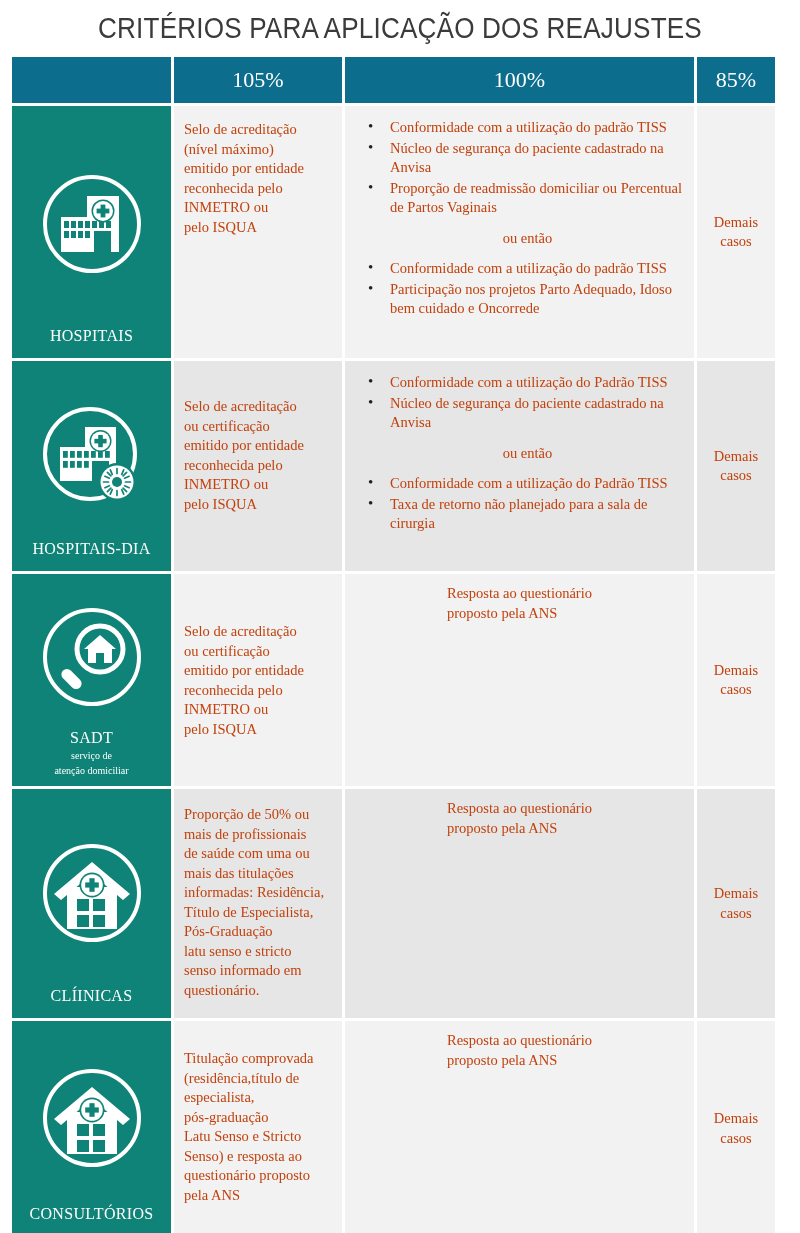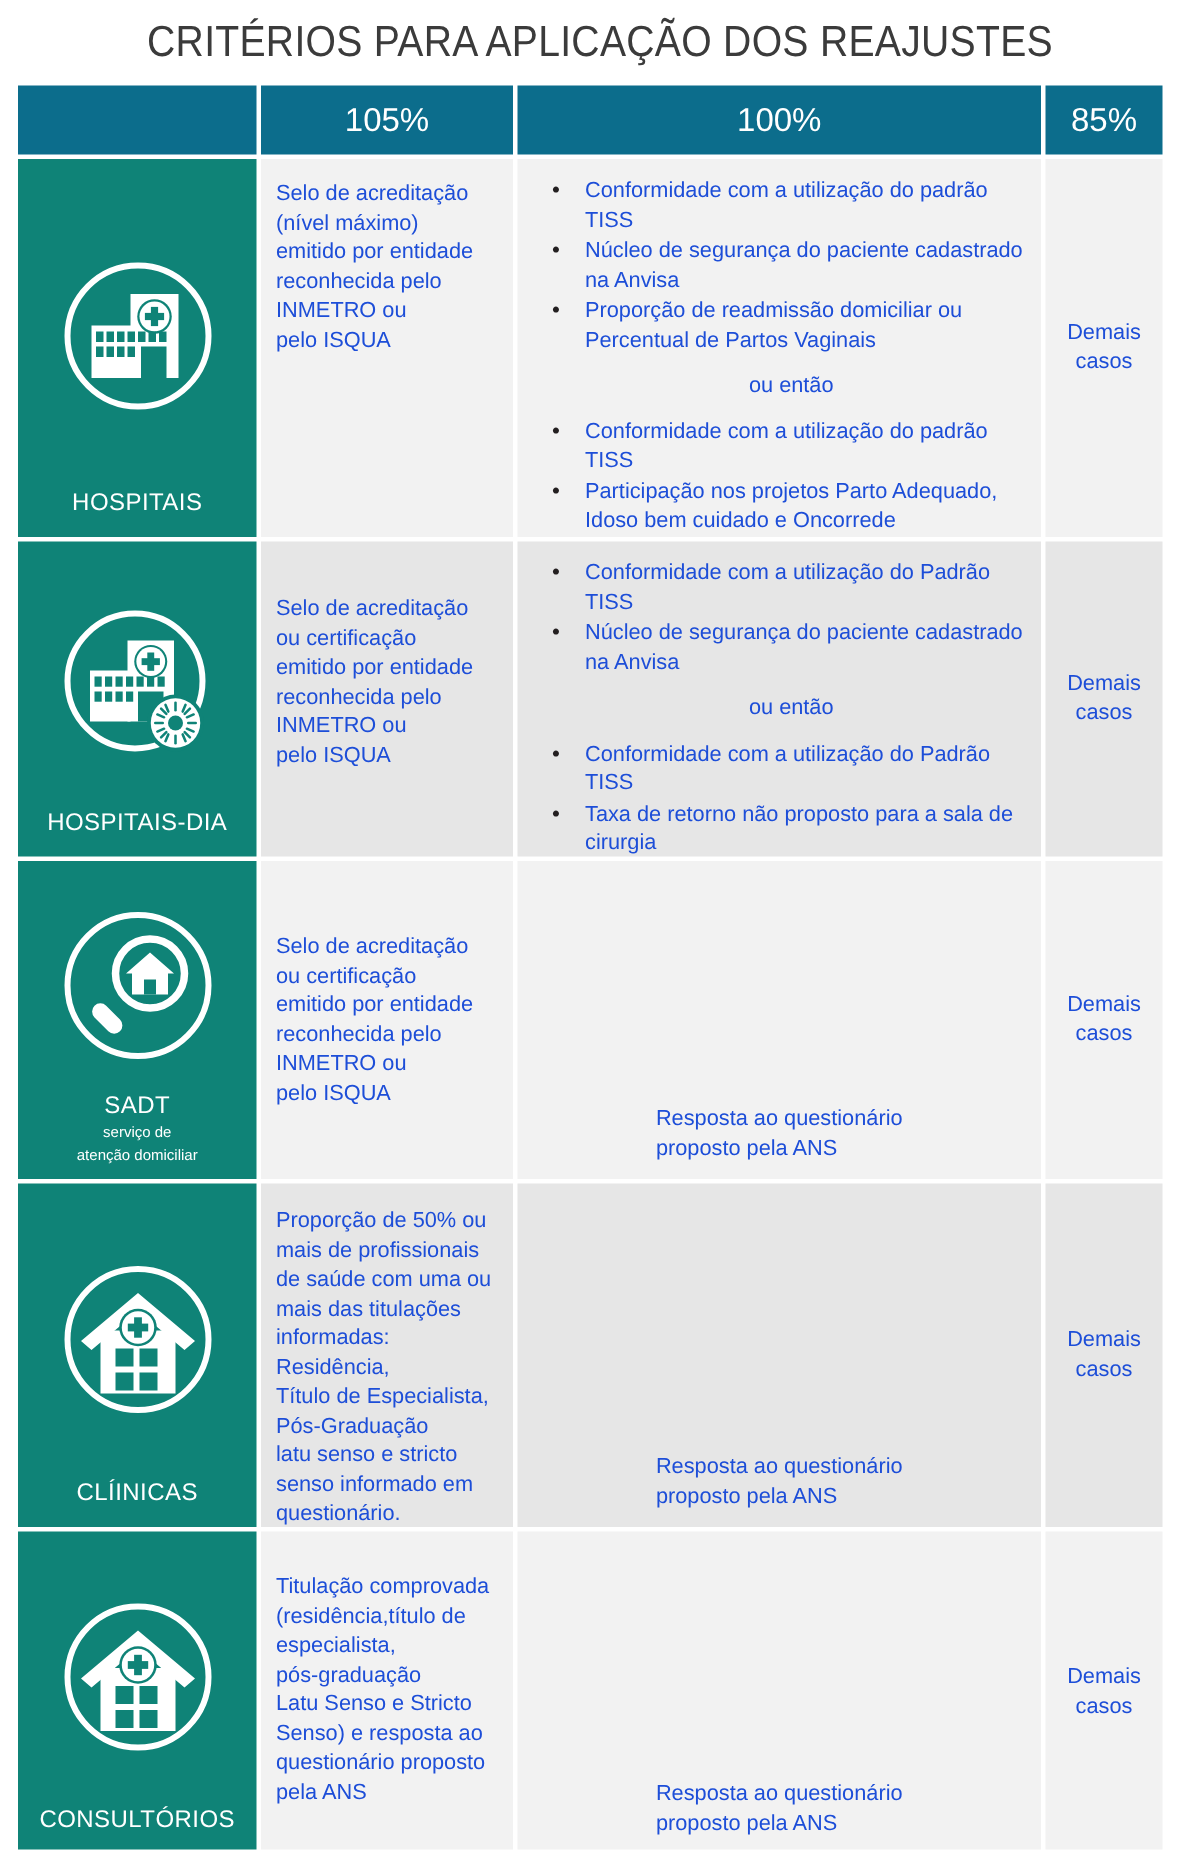--- a/index.html
+++ b/index.html
@@ -51,20 +51,21 @@
 
   .row {
     display: flex;
     width: 776px;
     margin-bottom: 3px;
   }
 
   .cell {
     box-sizing: border-box;
     position: relative;
+    font-family: Liberation Serif, serif;
   }
 
   
   .c-icon  { width: 159px; margin-right: 3px; }
   .c-105   { width: 168px; margin-right: 3px; }
   .c-100   { width: 349px; margin-right: 3px; }
   .c-85    { width: 78px;  }
 
   
   #header-row .cell {
@@ -84,37 +85,37 @@
     color: #ffffff;
     display: flex;
     flex-direction: column;
     align-items: center;
     justify-content: space-between;
     padding: 14px 4px 12px 4px;
   }
   .body-row .c-105,
   .body-row .c-100,
   .body-row .c-85 {
-    color: #1d4ed8;
+    color: #c2410c;
     font-size: 14.5px;
     line-height: 19.5px;
   }
 
   .shade-light { background: #f2f2f2; }
   .shade-dark  { background: #e6e6e6; }
 
   .txt-105 {
     padding: 14px 10px 10px 10px;
   }
   .txt-100 {
     padding: 12px 12px 10px 12px;
   }
   .txt-100.centered {
     display: flex;
-    align-items: flex-end;
+    align-items: flex-start;
     justify-content: center;
     height: 100%;
     box-sizing: border-box;
     padding: 10px 20px;
   }
   .txt-100.centered .center-block {
     text-align: left;
   }
   .txt-85 {
     display: flex;
@@ -314,21 +315,21 @@
 
       <div class="cell c-100 shade-dark">
         <div class="txt-100">
           <ul class="crit">
             <li>Conformidade com a utilização do Padrão TISS</li>
             <li>Núcleo de segurança do paciente cadastrado na Anvisa</li>
           </ul>
           <div class="connector">ou então</div>
           <ul class="crit">
             <li>Conformidade com a utilização do Padrão TISS</li>
-            <li>Taxa de retorno não proposto para a sala de cirurgia</li>
+            <li>Taxa de retorno não planejado para a sala de cirurgia</li>
           </ul>
         </div>
       </div>
 
       <div class="cell c-85 shade-dark">
         <div class="txt-85" style="white-space:pre-line;">Demais
 casos</div>
       </div>
     </div>
 

